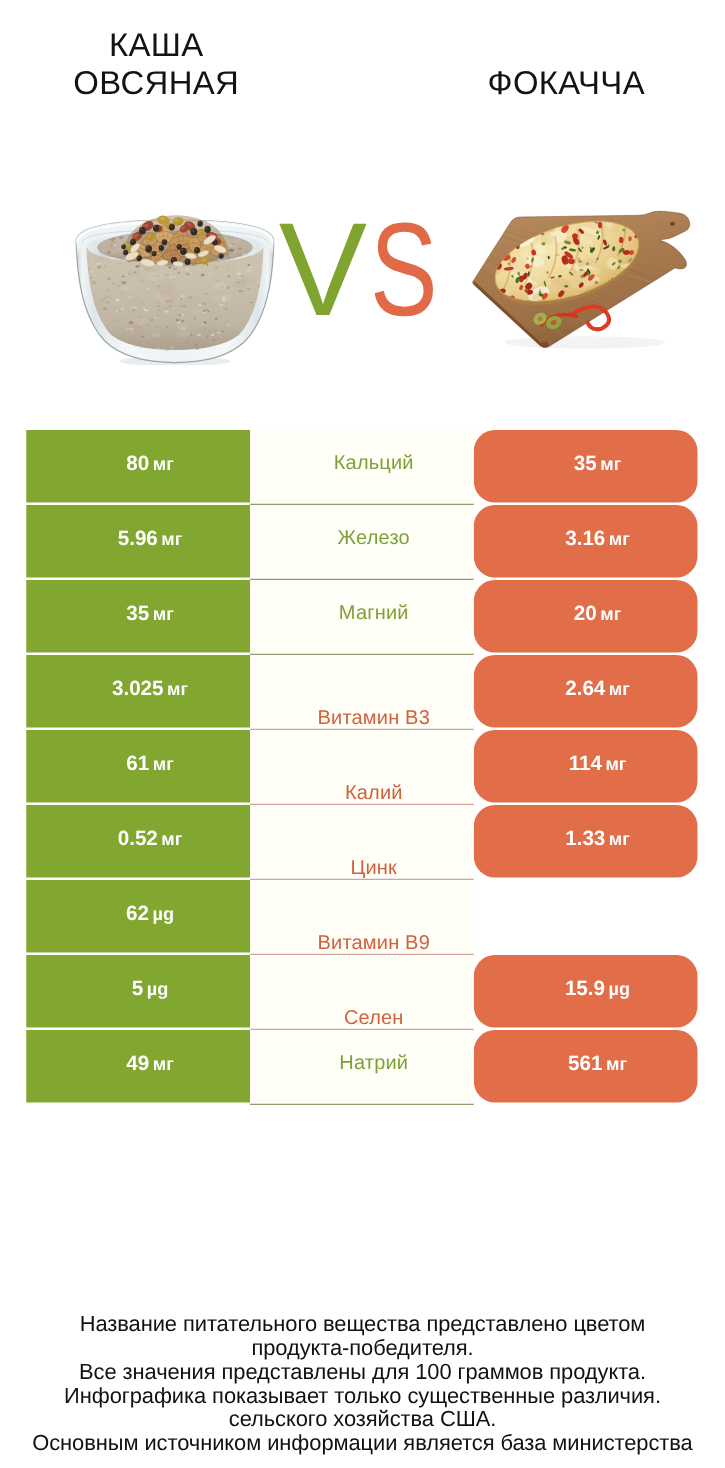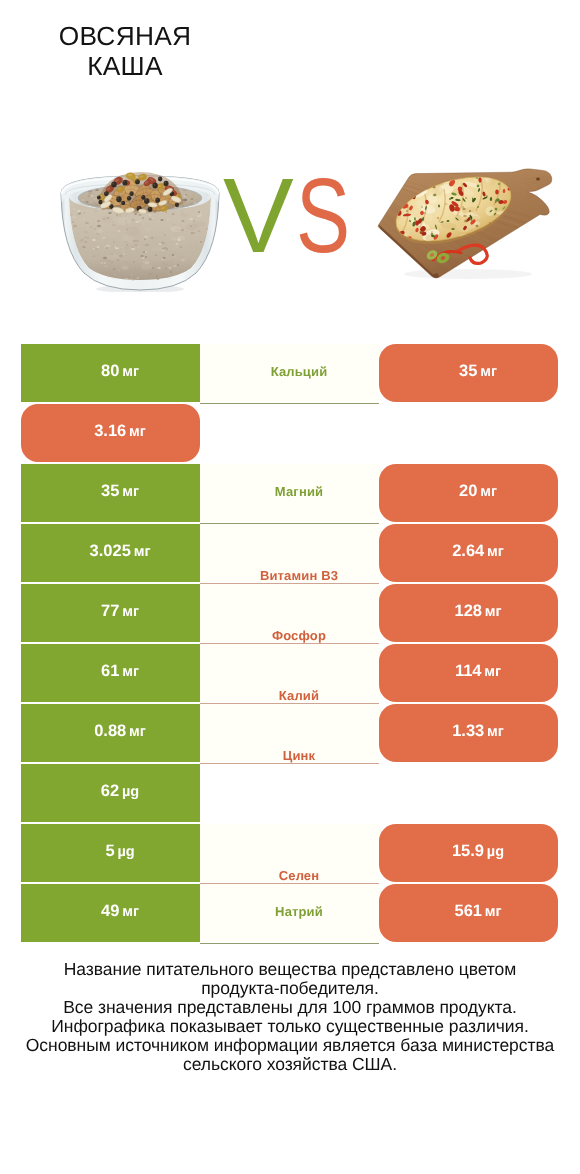--- a/index.html
+++ b/index.html
@@ -23,42 +23,45 @@
 
   #table{position:absolute;left:21px;top:344px;width:537px;}
   .row{display:flex;width:537px;height:58px;margin-bottom:2px;position:relative;}
   .row:last-child{margin-bottom:0;}
   .cell{width:179px;height:58px;box-sizing:border-box;display:flex;align-items:center;justify-content:center;padding-left:19px;}
   .cl{background:#82a730;}
   .cr{background:#e16e49;border-radius:17px;}
   .cm{background:#fffff7;position:relative;}
   .val{color:#ffffff;font-weight:700;font-size:16.5px;letter-spacing:0px;white-space:nowrap;position:relative;top:-2px;}
   .val .u{font-size:14.5px;margin-left:2.8px;}
-  .lab{font-weight:700;font-size:13px;letter-spacing:.15px;white-space:nowrap;position:relative;top:-2px;}
+  .lab{font-weight:400;font-size:16px;letter-spacing:.15px;white-space:nowrap;position:relative;top:-2px;}
 
   .cm .divider{position:absolute;left:0;right:0;bottom:-2px;height:1px;z-index:5;}
   .w-left .cm .divider{background:#919c6f;}
   .w-right .cm .divider{background:#cfa694;}
 
   .w-left .lab{color:#7fa036;}
   .w-right .lab{color:#d1603d;margin-top:48px;}
 
-  #footer{position:absolute;left:10px;top:960px;width:560px;text-align:center;color:#111111;font-size:17.5px;line-height:18.9px;letter-spacing:-.05px;}
+  #footer{position:absolute;left:10px;top:1050px;width:560px;text-align:center;color:#111111;font-size:17.5px;line-height:18.9px;letter-spacing:-.05px;}
   #footer div{white-space:nowrap;}
 </style>
 </head>
 <body>
 
 <div class="page">
 
  <div class="title" id="title-left">
+  <div>КАША</div>
   <div>ОВСЯНАЯ</div>
-  <div>КАША</div>
  </div>
 
+ <div class="title" id="title-right">
+  <div>ФОКАЧЧА</div>
+ </div>
 
  <div id="food-left"><svg viewBox="0 0 160 124" width="160" height="124">
         <defs>
           <linearGradient id="og" x1="0" y1="0" x2="1" y2="0">
             <stop offset="0" stop-color="#ccd5d9"></stop>
             <stop offset=".03" stop-color="#f0f4f5"></stop>
             <stop offset=".09" stop-color="#dfe6e9"></stop>
             <stop offset=".26" stop-color="#f5f8f9"></stop>
             <stop offset=".5" stop-color="#edf2f3"></stop>
             <stop offset=".76" stop-color="#f5f8f9"></stop>
@@ -979,20 +982,27 @@
         </div>
    <div class="cell cm">
           <span class="divider"></span>
           <span class="lab">Кальций</span>
         </div>
    <div class="cell cr">
           <span class="val"><span>35</span><span class="u">мг</span></span>
         </div>
   </div>
   <div class="row w-left">
+   <div class="cell cl">
+          <span class="val"><span>5.96</span><span class="u">мг</span></span>
+        </div>
+   <div class="cell cm">
+          <span class="divider"></span>
+          <span class="lab">Железо</span>
+        </div>
    <div class="cell cr">
           <span class="val"><span>3.16</span><span class="u">мг</span></span>
         </div>
   </div>
   <div class="row w-left">
    <div class="cell cl">
           <span class="val"><span>35</span><span class="u">мг</span></span>
         </div>
    <div class="cell cm">
           <span class="divider"></span>
@@ -1009,57 +1019,49 @@
    <div class="cell cm">
           <span class="divider"></span>
           <span class="lab">Витамин B3</span>
         </div>
    <div class="cell cr">
           <span class="val"><span>2.64</span><span class="u">мг</span></span>
         </div>
   </div>
   <div class="row w-right">
    <div class="cell cl">
-          <span class="val"><span>77</span><span class="u">мг</span></span>
+          <span class="val"><span>61</span><span class="u">мг</span></span>
         </div>
    <div class="cell cm">
           <span class="divider"></span>
-          <span class="lab">Фосфор</span>
+          <span class="lab">Калий</span>
         </div>
    <div class="cell cr">
-          <span class="val"><span>128</span><span class="u">мг</span></span>
+          <span class="val"><span>114</span><span class="u">мг</span></span>
         </div>
   </div>
   <div class="row w-right">
    <div class="cell cl">
-          <span class="val"><span>61</span><span class="u">мг</span></span>
-        </div>
-   <div class="cell cm">
-          <span class="divider"></span>
-          <span class="lab">Калий</span>
-        </div>
-   <div class="cell cr">
-          <span class="val"><span>114</span><span class="u">мг</span></span>
-        </div>
-  </div>
-  <div class="row w-right">
-   <div class="cell cl">
-          <span class="val"><span>0.88</span><span class="u">мг</span></span>
+          <span class="val"><span>0.52</span><span class="u">мг</span></span>
         </div>
    <div class="cell cm">
           <span class="divider"></span>
           <span class="lab">Цинк</span>
         </div>
    <div class="cell cr">
           <span class="val"><span>1.33</span><span class="u">мг</span></span>
         </div>
   </div>
   <div class="row w-right">
    <div class="cell cl">
           <span class="val"><span>62</span><span class="u">µg</span></span>
+        </div>
+   <div class="cell cm">
+          <span class="divider"></span>
+          <span class="lab">Витамин B9</span>
         </div>
   </div>
   <div class="row w-right">
    <div class="cell cl">
           <span class="val"><span>5</span><span class="u">µg</span></span>
         </div>
    <div class="cell cm">
           <span class="divider"></span>
           <span class="lab">Селен</span>
         </div>
@@ -1079,17 +1081,17 @@
           <span class="val"><span>561</span><span class="u">мг</span></span>
         </div>
   </div>
  </div>
 
  <div id="footer">
   <div>Название питательного вещества представлено цветом</div>
   <div>продукта-победителя.</div>
   <div>Все значения представлены для 100 граммов продукта.</div>
   <div>Инфографика показывает только существенные различия.</div>
+  <div>сельского хозяйства США.</div>
   <div>Основным источником информации является база министерства</div>
-  <div>сельского хозяйства США.</div>
  </div>
 
 </div>
 
 </body></html>

